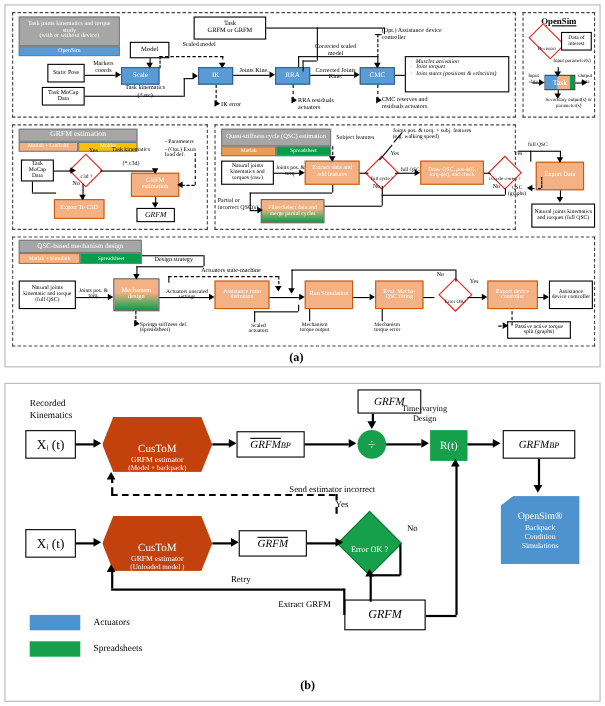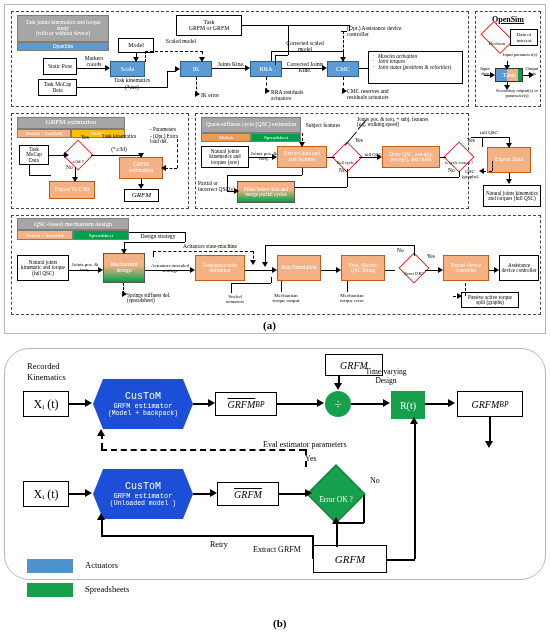--- a/index.html
+++ b/index.html
@@ -2,21 +2,21 @@
 <html><head>
 <meta charset="utf-8">
 <style>
   html,body{margin:0;padding:0;background:#fff;}
   body{width:550px;height:642px;font-family:"Liberation Serif",serif;color:#000;}
   .page{position:relative;width:550px;height:642px;overflow:hidden;}
 
   
   .panel{position:absolute;border:1px solid #b8b8b8;background:#fff;box-sizing:border-box;}
   .panel-a{left:4px;top:4px;width:542px;height:330px;}
-  .panel-b{left:4px;top:348px;width:542px;height:232px;border-radius:25px;}
+  .panel-b{left:4px;top:348px;width:542px;height:290px;}
   .panel-label{position:absolute;font-weight:bold;font-size:11px;font-family:"Liberation Serif",serif;}
 
   
   .sect{position:absolute;border:1px dashed #444;box-sizing:border-box;}
 
   
   .node{position:absolute;box-sizing:border-box;display:flex;align-items:center;
         justify-content:center;text-align:center;line-height:1.02;}
   .n-white{background:#fff;border:1px solid #000;color:#000;}
   .n-blue{background:#5B9BD5;border:1px solid #2E5F8A;color:#fff;}
@@ -67,23 +67,23 @@
   .legend-box{position:absolute;border:1px dashed #444;box-sizing:border-box;}
   .legend-title{position:absolute;font-weight:bold;text-decoration:underline;font-size:8px;}
   .legend-task{position:absolute;display:flex;box-sizing:border-box;border:1px solid #333;}
   .legend-task .lt-b{flex:1;background:#5B9BD5;}
   .legend-task .lt-o{flex:1;background:#F4B183;}
   .legend-task .lt-g{width:4px;background:#00A04B;}
   .legend-task .lt-txt{position:absolute;inset:0;display:flex;align-items:center;
        justify-content:center;color:#fff;font-size:7px;}
 
   
-  .hex{position:absolute;background:#1d4ed8;color:#fff;display:flex;flex-direction:column;
-       align-items:center;justify-content:center;text-align:center;
-       clip-path:polygon(10% 0,90% 0,100% 50%,90% 100%,10% 100%,0 50%);font-family:Liberation Mono, monospace;}
+  .hex{position:absolute;background:#c2410c;color:#fff;display:flex;flex-direction:column;
+       align-items:center;justify-content:flex-end;text-align:center;
+       clip-path:polygon(10% 0,90% 0,100% 50%,90% 100%,10% 100%,0 50%);}
   .hex-os{position:absolute;background:#4E92CE;color:#fff;display:flex;flex-direction:column;
        align-items:center;justify-content:center;text-align:center;
        clip-path:polygon(0 14%,16% 0,100% 0,100% 100%,0 100%);}
   .bx{position:absolute;background:#fff;border:1.6px solid #000;box-sizing:border-box;
       display:flex;align-items:center;justify-content:center;text-align:center;}
   .circ{position:absolute;border-radius:50%;background:#17A04B;color:#fff;display:flex;
         align-items:center;justify-content:center;}
   .gbox{position:absolute;background:#17A04B;color:#fff;display:flex;align-items:center;
         justify-content:center;}
   .swatch{position:absolute;}
@@ -418,20 +418,26 @@
 
     <div class="lbl" style="left:355px;top:18px;width:52px;font-size:7.5px;line-height:1.2;">Time-varying Design</div>
 
     <div class="gbox" style="left:386px;top:42px;width:34px;height:28px;font-size:10px;">R(t)</div>
 
     <div class="bx" style="left:452px;top:42px;width:66px;height:26px;font-size:10px;">
       <span class="it">GRFM</span>
         <span class="it" style="font-size:7.5px;">BP</span>
     </div>
 
+    <div class="hex-os" style="left:450px;top:102px;width:72px;height:62px;">
+      <div style="font-size:9px;margin-bottom:2px;">OpenSim®</div>
+      <div style="font-size:7px;">Backpack</div>
+      <div style="font-size:7px;">Condition</div>
+      <div style="font-size:7px;">Simulations</div>
+    </div>
 
     <div class="bx" style="left:18px;top:132px;width:46px;height:26px;font-size:12px;">Xᵢ (t)</div>
 
     <div class="hex" style="left:88px;top:120px;width:100px;height:50px;">
       <div style="font-size:10px;">CusToM</div>
       <div style="font-size:7px;">GRFM estimator</div>
       <div style="font-size:6.5px;">(Unloaded model )</div>
     </div>
 
     <div class="bx" style="left:212px;top:133px;width:62px;height:24px;font-size:10px;">
@@ -442,24 +448,24 @@
       <div class="dshape" style="left:10px;top:6px;width:42px;height:42px;"></div>
       <div class="dtxt" style="font-size:7.5px;">Error OK ?</div>
     </div>
 
     <div class="bx" style="left:308px;top:196px;width:74px;height:28px;font-size:11px;">
       <span class="it">GRFM</span>
     </div>
 
     <div class="lbl" style="left:248px;top:196px;width:54px;font-size:8px;line-height:1.2;text-align:left;">Extract GRFM</div>
 
-    <div class="lbl" style="left:258px;top:92px;width:116px;font-size:8px;text-align:left;">Eval estimator parameters</div>
+    <div class="lbl" style="left:258px;top:92px;width:116px;font-size:8px;text-align:left;">Send estimator incorrect</div>
     <div class="lbl" style="left:300px;top:106px;font-size:8px;">Yes</div>
     <div class="lbl" style="left:365px;top:128px;font-size:8px;">No</div>
-    <div class="lbl" style="left:205px;top:192px;font-size:8px;">Retry</div>
+    <div class="lbl" style="left:205px;top:174px;font-size:8px;">Retry</div>
 
     <div class="ln h2" style="left:64px;top:54px;width:18px;"></div>
     <div class="arw arw-r-b" style="left:80px;top:50px;"></div>
     <div class="ln h2" style="left:188px;top:54px;width:16px;"></div>
     <div class="arw arw-r-b" style="left:203px;top:50px;"></div>
     <div class="ln h2" style="left:272px;top:54px;width:40px;"></div>
     <div class="arw arw-r-b" style="left:312px;top:50px;"></div>
     <div class="ln v2" style="left:333px;top:27px;height:11px;"></div>
     <div class="arw arw-d-b" style="left:329px;top:34px;"></div>
     <div class="ln h2" style="left:346px;top:54px;width:32px;"></div>

